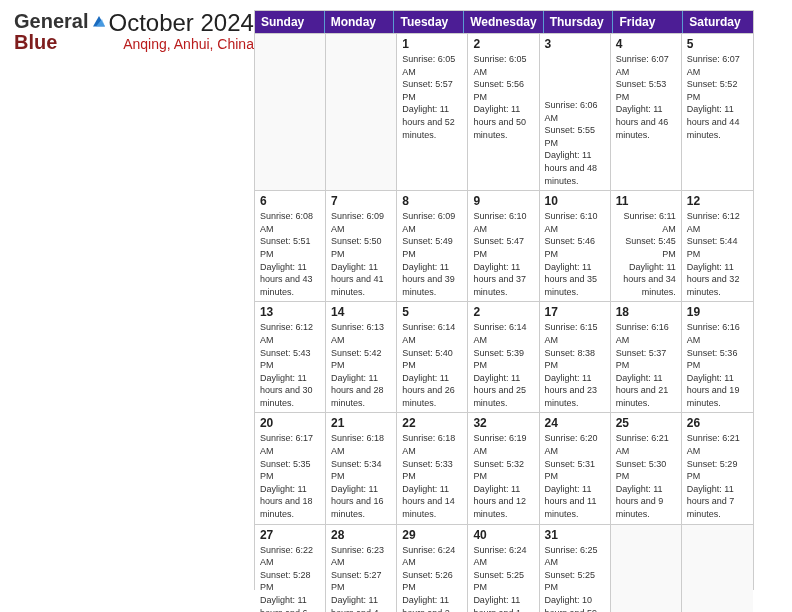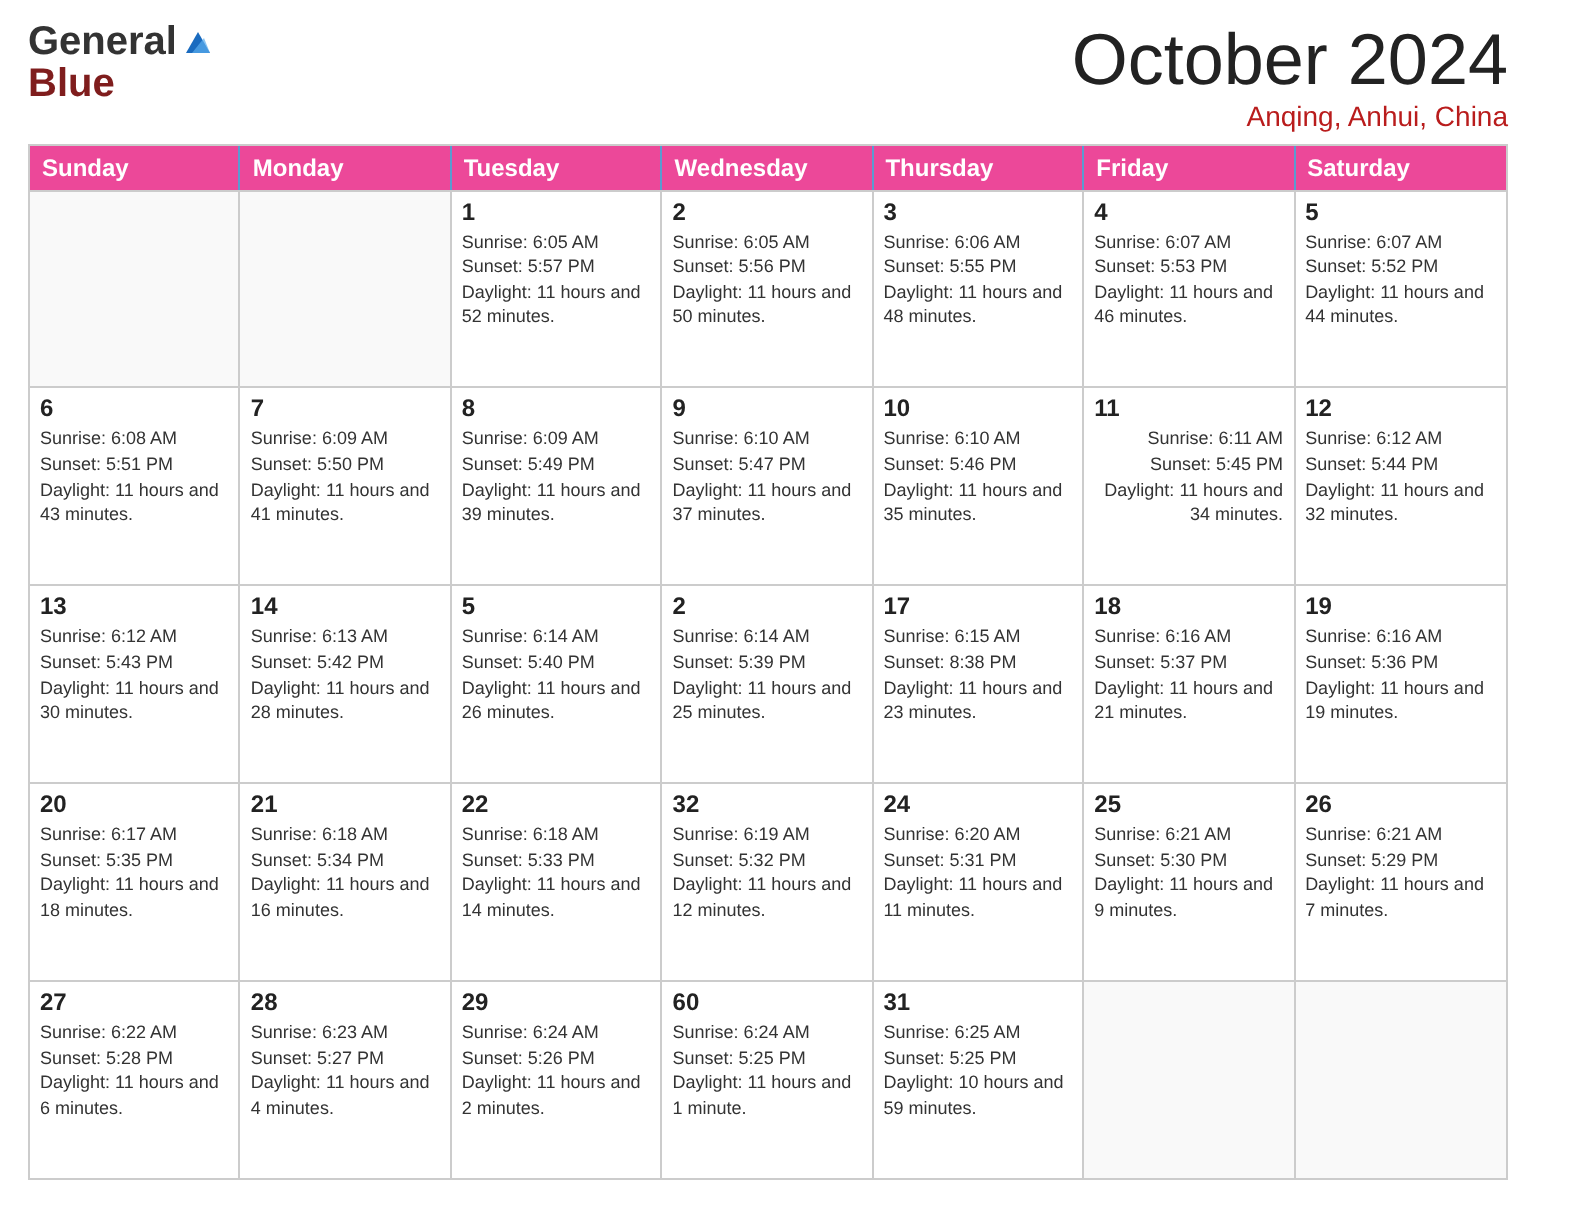--- a/index.html
+++ b/index.html
@@ -7,21 +7,21 @@
       font-family: Arial, sans-serif;
       background: #fff;
       width: 792px;
       height: 612px;
       overflow: hidden;
     }
     .page {
       width: 768px;
       height: 612px;
       display: flex;
-      flex-direction: column;
+      flex-direction: row;
       padding: 10px 14px 22px 14px;
     }
     .header {
       display: flex;
       justify-content: space-between;
       align-items: flex-start;
       margin-bottom: 6px;
     }
     .logo {
       display: flex;
@@ -39,39 +39,39 @@
     .logo-blue { color: #1a6bbf; }
     .logo-icon {
       width: 18px;
       height: 18px;
       margin-left: 2px;
     }
     .title-block {
       text-align: right;
     }
     .month-title {
-      font-size: 36px;
+      font-size: 24px;
       font-weight: normal;
       color: #222;
       line-height: 1.1;
     }
     .subtitle {
       font-size: 14px;
       color: #b91c1c;
     }
     .calendar {
       flex: 1;
       display: flex;
       flex-direction: column;
       border: 1px solid #ccc;
     }
     .cal-header {
       display: grid;
       grid-template-columns: repeat(7, 1fr);
-      background: #ec4899;
+      background: #4c1d95;
     }
     .cal-header-cell {
       color: #fff;
       font-size: 12px;
       font-weight: bold;
       padding: 4px 6px;
       text-align: left;
       border-right: 1px solid #5a9cd1;
     }
     .cal-header-cell:last-child { border-right: none; }
@@ -154,21 +154,21 @@
 Daylight: 11 hours and 52 minutes.</div>
           </div>
           <div class="cal-cell">
             <div class="day-num">2</div>
             <div class="day-info" style="white-space: pre-line;">Sunrise: 6:05 AM
 Sunset: 5:56 PM
 Daylight: 11 hours and 50 minutes.</div>
           </div>
           <div class="cal-cell">
             <div class="day-num">3</div>
-            <div class="day-info" style="white-space: pre-line;">Sunrise: 6:06 AM
+            <div class="day-info" style="white-space: pre-line; margin-top: 46px;">Sunrise: 6:06 AM
 Sunset: 5:55 PM
 Daylight: 11 hours and 48 minutes.</div>
           </div>
           <div class="cal-cell">
             <div class="day-num">4</div>
             <div class="day-info" style="white-space: pre-line;">Sunrise: 6:07 AM
 Sunset: 5:53 PM
 Daylight: 11 hours and 46 minutes.</div>
           </div>
           <div class="cal-cell">
@@ -323,21 +323,21 @@
 Sunset: 5:27 PM
 Daylight: 11 hours and 4 minutes.</div>
           </div>
           <div class="cal-cell">
             <div class="day-num">29</div>
             <div class="day-info" style="white-space: pre-line;">Sunrise: 6:24 AM
 Sunset: 5:26 PM
 Daylight: 11 hours and 2 minutes.</div>
           </div>
           <div class="cal-cell">
-            <div class="day-num">60</div>
+            <div class="day-num">40</div>
             <div class="day-info" style="white-space: pre-line;">Sunrise: 6:24 AM
 Sunset: 5:25 PM
 Daylight: 11 hours and 1 minute.</div>
           </div>
           <div class="cal-cell">
             <div class="day-num">31</div>
             <div class="day-info" style="white-space: pre-line;">Sunrise: 6:25 AM
 Sunset: 5:25 PM
 Daylight: 10 hours and 59 minutes.</div>
           </div>

